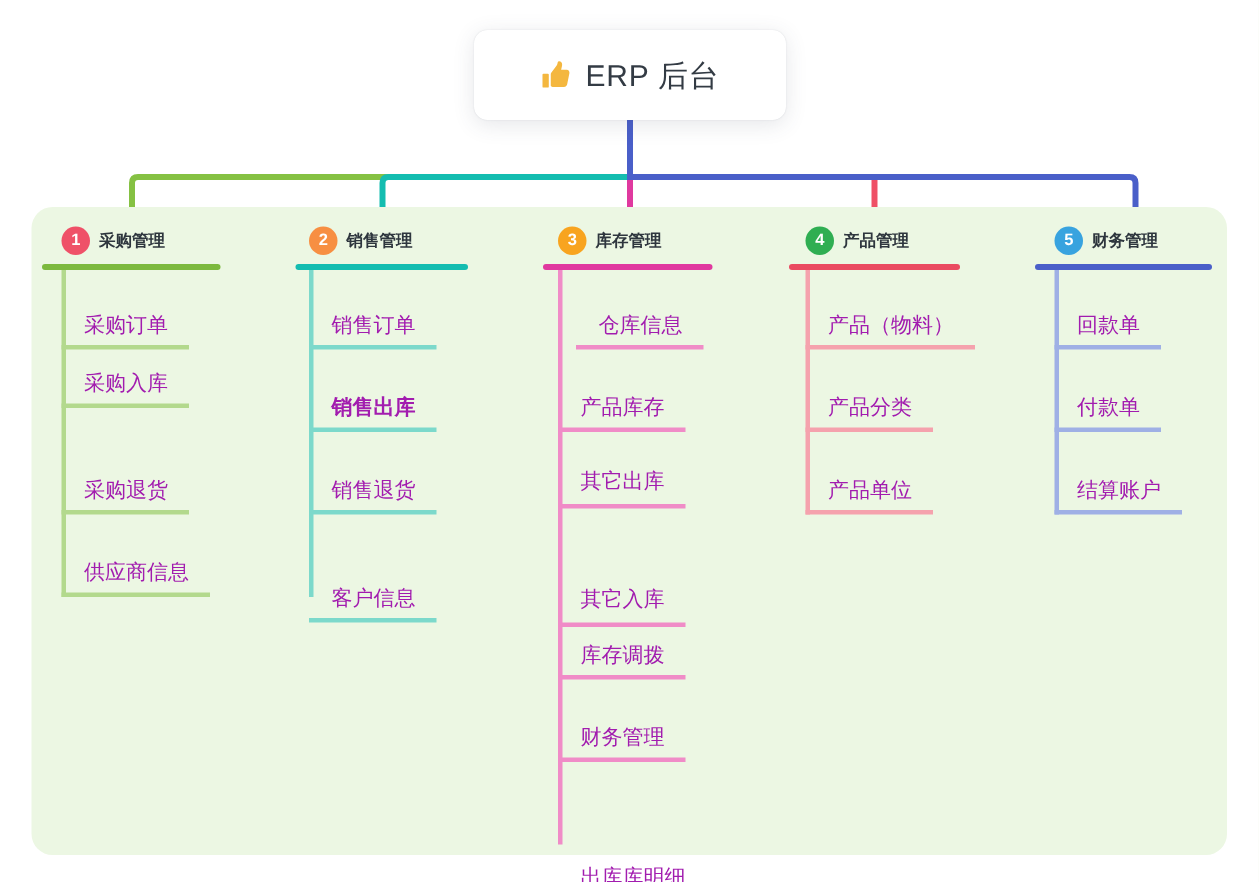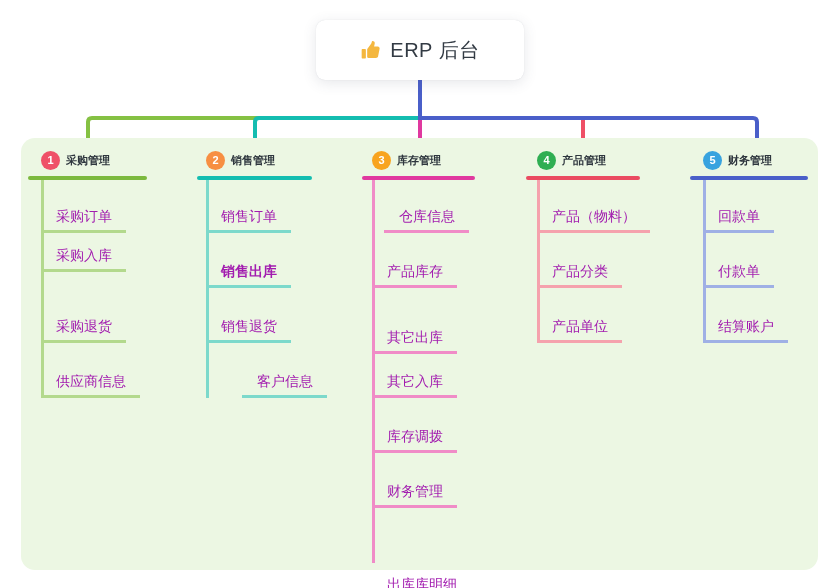--- a/index.html
+++ b/index.html
@@ -72,31 +72,31 @@
       <div class="leaf" style="left: 41px; top: 372px; border-bottom-color: rgb(179, 217, 141);">供应商信息</div>
       <div class="branch-header" style="left: 206px; top: 150px;">
         <span class="badge" style="background: rgb(247, 143, 66);">2</span>
         <span class="branch-title">销售管理</span>
       </div>
       <div class="branch-underline" style="left: 197px; top: 176px; width: 115px; background: rgb(20, 189, 176);"></div>
       <div class="tree-line" style="left: 206px; top: 180px; height: 218px; background: rgb(124, 217, 203);"></div>
       <div class="leaf" style="left: 206px; top: 207px; border-bottom-color: rgb(124, 217, 203);">销售订单</div>
       <div class="leaf" style="left: 206px; top: 262px; border-bottom-color: rgb(124, 217, 203); font-weight: bold;">销售出库</div>
       <div class="leaf" style="left: 206px; top: 317px; border-bottom-color: rgb(124, 217, 203);">销售退货</div>
-      <div class="leaf" style="left: 206px; top: 372px; border-bottom-color: rgb(124, 217, 203); margin-left: 36px;">客户信息</div>
+      <div class="leaf" style="left: 206px; top: 389px; border-bottom-color: rgb(124, 217, 203);">客户信息</div>
       <div class="branch-header" style="left: 372px; top: 150px;">
         <span class="badge" style="background: rgb(248, 164, 31);">3</span>
         <span class="branch-title">库存管理</span>
       </div>
       <div class="branch-underline" style="left: 362px; top: 176px; width: 113px; background: rgb(224, 57, 159);"></div>
       <div class="tree-line" style="left: 372px; top: 180px; height: 383px; background: rgb(240, 140, 199);"></div>
       <div class="leaf" style="left: 372px; top: 207px; border-bottom-color: rgb(240, 140, 199); margin-left: 12px;">仓库信息</div>
       <div class="leaf" style="left: 372px; top: 262px; border-bottom-color: rgb(240, 140, 199);">产品库存</div>
-      <div class="leaf" style="left: 372px; top: 328px; border-bottom-color: rgb(240, 140, 199);">其它出库</div>
-      <div class="leaf" style="left: 372px; top: 372px; border-bottom-color: rgb(240, 140, 199);">其它入库</div>
+      <div class="leaf" style="left: 372px; top: 313px; border-bottom-color: rgb(240, 140, 199); font-family: Liberation Mono, monospace;">其它出库</div>
+      <div class="leaf" style="left: 372px; top: 392px; border-bottom-color: rgb(240, 140, 199); font-family: Liberation Serif, serif;">其它入库</div>
       <div class="leaf" style="left: 372px; top: 427px; border-bottom-color: rgb(240, 140, 199);">库存调拨</div>
       <div class="leaf" style="left: 372px; top: 482px; border-bottom-color: rgb(240, 140, 199);">财务管理</div>
       <div class="leaf" style="left: 372px; top: 537px; border-bottom-color: rgb(240, 140, 199); margin-top: 38px;">出库库明细</div>
       <div class="branch-header" style="left: 537px; top: 150px;">
         <span class="badge" style="background: rgb(47, 174, 82);">4</span>
         <span class="branch-title">产品管理</span>
       </div>
       <div class="branch-underline" style="left: 526px; top: 176px; width: 114px; background: rgb(234, 75, 97);"></div>
       <div class="tree-line" style="left: 537px; top: 180px; height: 163px; background: rgb(245, 162, 173);"></div>
       <div class="leaf" style="left: 537px; top: 207px; border-bottom-color: rgb(245, 162, 173);">产品（物料）</div>

